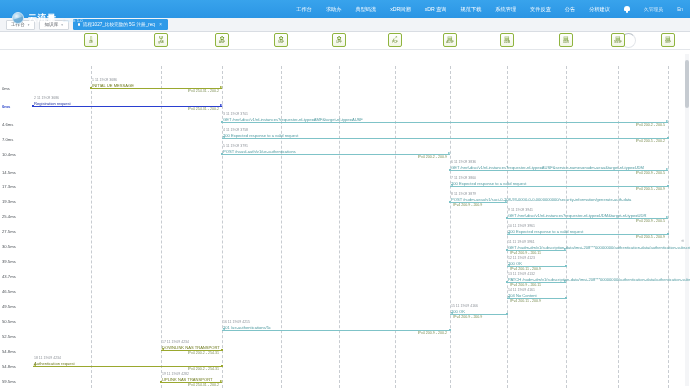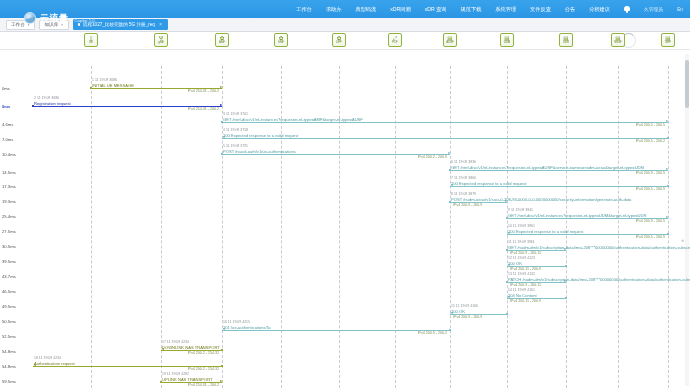--- a/index.html
+++ b/index.html
@@ -11,21 +11,21 @@
     color:#333;
     -webkit-font-smoothing: none;
   }
 
   
   .app-header{
     height:18px; background:#2f9ae8;
     display:flex; align-items:center; position:relative;
     background-image:linear-gradient(180deg,#38a3ec 0%, #2b95e4 100%);
   }
-  .logo-wrap{ display:flex; align-items:center; padding-left:24px; gap:4px;margin-top:18px;}
+  .logo-wrap{ display:flex; align-items:center; padding-left:12px; gap:4px;margin-top:18px;}
   .logo-globe{
     width:12px;height:12px;border-radius:50%;
     background:radial-gradient(circle at 35% 32%, #e8f4fd 0%, #9ecbe8 45%, #4d8fbd 100%);
     border:.5px solid #cfe6f6; position:relative; overflow:hidden;
   }
   .logo-globe::after{
     content:""; position:absolute; left:-2px; top:5px;
     width:16px;height:4px;background:#6aa9d3;
     transform:rotate(-18deg); opacity:.85;
   }

